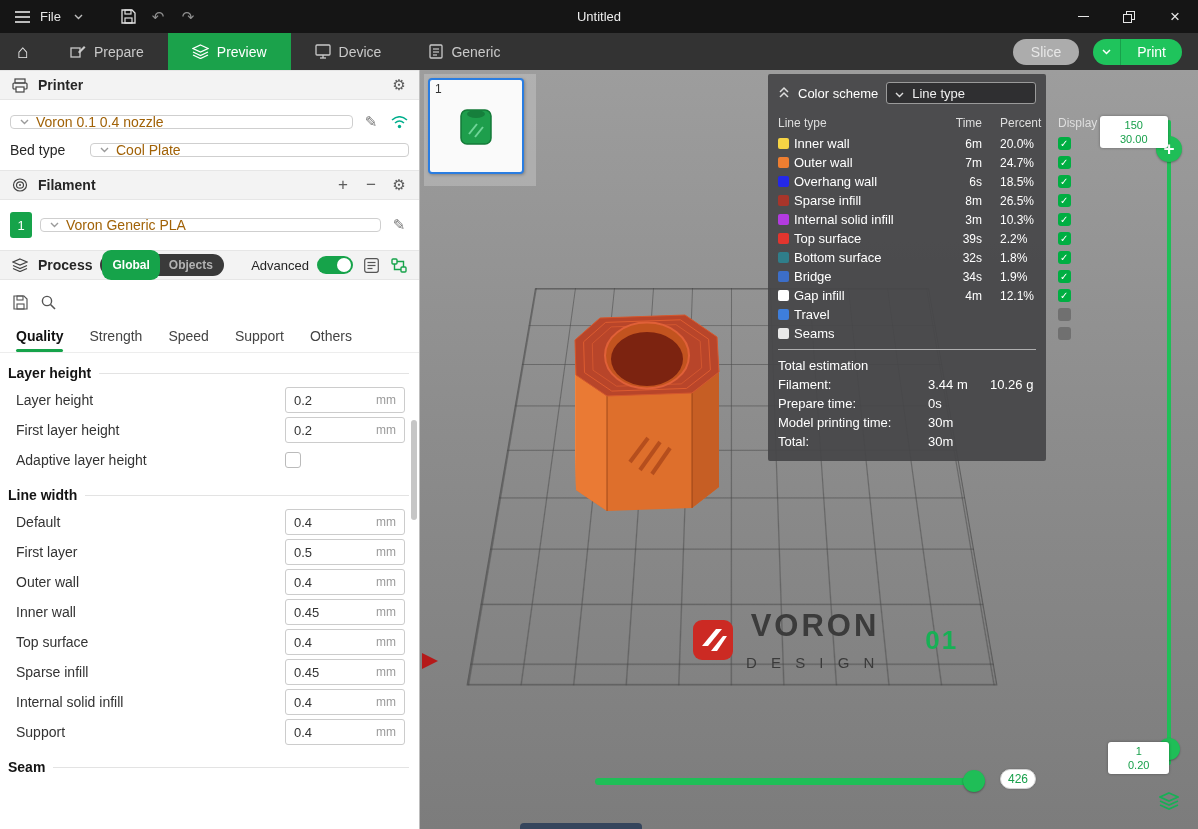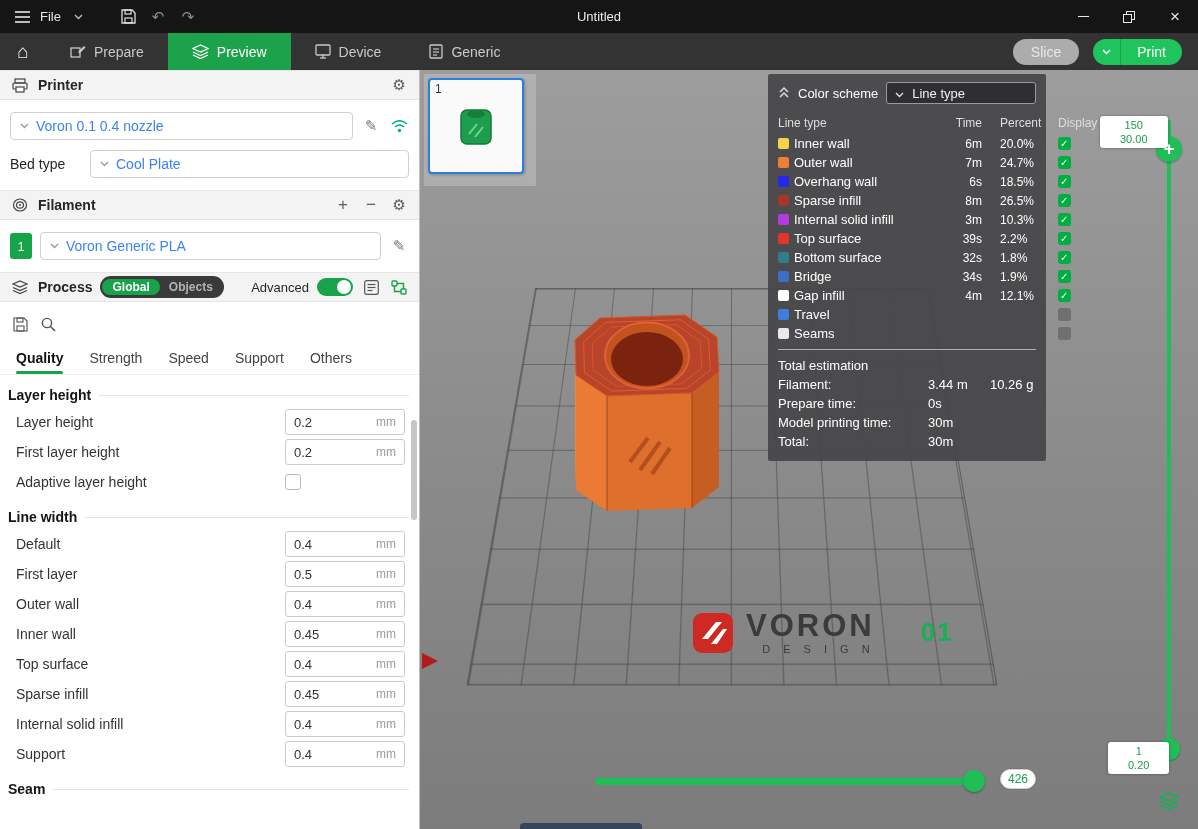--- a/index.html
+++ b/index.html
@@ -37,28 +37,28 @@
   .viewport{flex:1;position:relative;background:linear-gradient(180deg,#9d9d9d 0%,#8d8d8d 45%,#7c7c7c 100%);overflow:hidden}
 
   
   .sec{height:30px;background:#f3f3f3;border-top:1px solid #e6e6e6;border-bottom:1px solid #e6e6e6;display:flex;align-items:center;gap:8px;padding:0 10px;font-weight:bold;color:#262626;font-size:14px}
   .sec .spacer{flex:1}
   .icobtn{width:20px;height:20px;display:flex;align-items:center;justify-content:center;color:#5c5c5c;font-weight:normal}
   .gear{font-size:15px;color:#5c5c5c;font-weight:normal}
   .pm{font-size:17px;color:#5c5c5c;font-weight:normal;width:20px;text-align:center}
   .pad{padding:12px 10px}
   .row{display:flex;align-items:center;gap:8px}
-  .dd{height:28px;border:1px solid #cfcfcf;border-radius:4px;background:#fff;display:flex;align-items:center;gap:7px;padding:0 9px;font-size:14px;color:#3b82f6;min-width:0}
+  .dd{height:14px;border:1px solid #cfcfcf;border-radius:4px;background:#fff;display:flex;align-items:center;gap:7px;padding:0 9px;font-size:14px;color:#a16207;min-width:0}
   .dd .chev{display:flex;color:#9a9a9a}
   .dd .ddtext{white-space:nowrap;overflow:hidden;text-overflow:ellipsis}
   .grow{flex:1}
   .bedlabel{width:72px;color:#262626}
   .slotbadge{width:22px;height:26px;background:#16a34a;color:#fff;display:flex;align-items:center;justify-content:center;border-radius:3px;font-size:13px}
   .pill{background:#3a3a3a;border-radius:11px;height:22px;display:flex;align-items:center;padding:2px;font-size:12px}
-  .pill .seg-on{background:#16a34a;color:#fff;border-radius:9px;height:16px;display:flex;align-items:center;padding:0 10px;font-weight:bold}
+  .pill .seg-on{background:#16a34a;color:#fff;border-radius:9px;height:30px;display:flex;align-items:center;padding:0 10px;font-weight:bold}
   .pill .seg-off{color:#b3b3b3;padding:0 9px}
   .advlabel{font-size:13px;color:#262626;font-weight:normal}
   .switch{width:36px;height:18px;border-radius:9px;background:#16a34a;position:relative}
   .switch::after{content:"";position:absolute;right:2px;top:2px;width:14px;height:14px;border-radius:50%;background:#fff}
   .ptabs{display:flex;gap:26px;padding:10px 0 0 16px;font-size:14px;color:#444;border-bottom:1px solid #ededed}
   .ptab{padding-bottom:8px;position:relative}
   .ptab.active{color:#111;font-weight:bold}
   .ptab.active::after{content:"";position:absolute;left:0;right:0;bottom:0;height:3px;background:#16a34a;border-radius:2px}
   .gtitle{display:flex;align-items:center;gap:8px;font-weight:bold;font-size:14px;color:#141414;margin:12px 10px 4px 8px}
   .gtitle::after{content:"";flex:1;height:1px;background:#e3e3e3}
@@ -74,21 +74,21 @@
   .thumbwrap{position:absolute;left:4px;top:4px;width:112px;height:112px;background:rgba(215,215,215,.35);display:flex;align-items:flex-start;padding:4px}
   .thumb{width:96px;height:96px;background:#fafafa;border:2px solid #2a7de1;border-radius:4px;position:relative;display:flex;align-items:center;justify-content:center;box-shadow:1px 1px 3px rgba(0,0,0,.25)}
   .thumbnum{position:absolute;left:5px;top:2px;font-size:12px;color:#333}
 
   
   .plate{position:absolute;left:115px;top:218px;width:394px;height:360px;transform-origin:50% 0;transform:perspective(800px) rotateX(35deg);background-image:linear-gradient(rgba(72,72,72,.55) 1px,transparent 1px),linear-gradient(90deg,rgba(72,72,72,.55) 1px,transparent 1px);background-size:39px 43px;border:1px solid rgba(72,72,72,.65)}
   .model{position:absolute;left:150px;top:240px}
   .platelogo{position:absolute;left:272px;top:540px;display:flex;align-items:center;gap:12px}
   .logotxt{display:flex;flex-direction:column;align-items:flex-end;line-height:1}
   .logomain{font-size:31px;font-weight:bold;color:#3b3b3b;letter-spacing:3px}
-  .logosub{font-size:11px;color:#3b3b3b;letter-spacing:5px;margin-top:3px}
+  .logosub{font-size:15px;color:#3b3b3b;letter-spacing:5px;margin-top:14px}
   .platemark{font-size:26px;font-weight:bold;color:#17b055;margin-left:34px;letter-spacing:2px}
   .plate-arrow{position:absolute;left:2px;top:583px;width:0;height:0;border-top:8px solid transparent;border-bottom:8px solid transparent;border-left:16px solid #b51a1a}
   .dock{position:absolute;left:100px;top:753px;width:122px;height:9px;background:#35455c;border-radius:4px 4px 0 0}
 
   
   .legend{position:absolute;left:348px;top:4px;width:278px;background:rgba(70,70,72,.93);color:#fff;padding:8px 10px 10px;border-radius:2px;font-size:13px}
   .lg-head{display:flex;align-items:center;gap:8px;margin-bottom:8px}
   .lg-dd{flex:1;height:22px;background:rgba(35,35,37,.7);border:1px solid #9a9a9a;border-radius:3px;display:flex;align-items:center;gap:8px;padding:0 8px;color:#f0f0f0;font-size:13px}
   .lg-cols,.lrow{display:grid;grid-template-columns:16px 150px 44px 70px 1fr;align-items:center}
   .lg-cols{height:22px;color:#dedede;font-size:12px}

